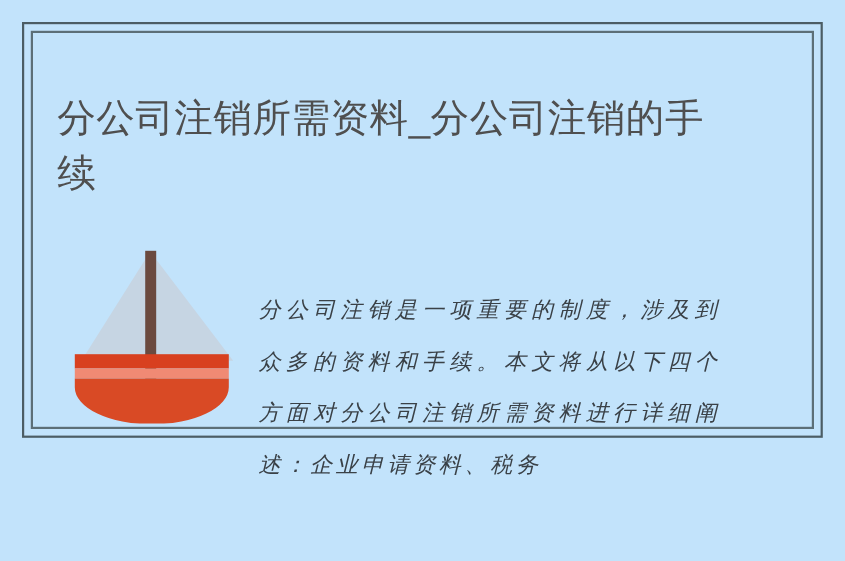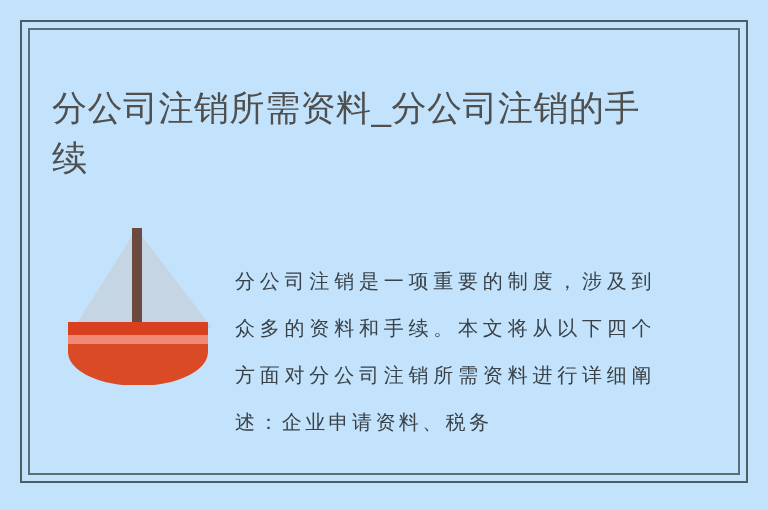--- a/index.html
+++ b/index.html
@@ -12,21 +12,21 @@
     background: #c2e3fb;
     font-family: "Liberation Sans", "DejaVu Sans", sans-serif;
     overflow: hidden;
   }
 
   .card {
     position: absolute;
     left: 20px;
     top: 20px;
     width: 728px;
-    height: 463px;
+    height: 378px;
     box-sizing: border-box;
     border: 2px solid #4c5d64;
     background: #c2e3fb;
   }
 
   .card-inner {
     position: absolute;
     left: 6px;
     top: 6px;
     right: 6px;
@@ -48,20 +48,21 @@
     font-weight: 400;
     white-space: pre-wrap;
   }
 
   .content-row {
     position: absolute;
     left: 0;
     top: 170px;
     right: 16px;
     height: 270px;
+    font-style: italic;
   }
 
   .boat-wrap {
     position: absolute;
     left: 30px;
     top: 10px;
     width: 165px;
     height: 175px;
   }
 

